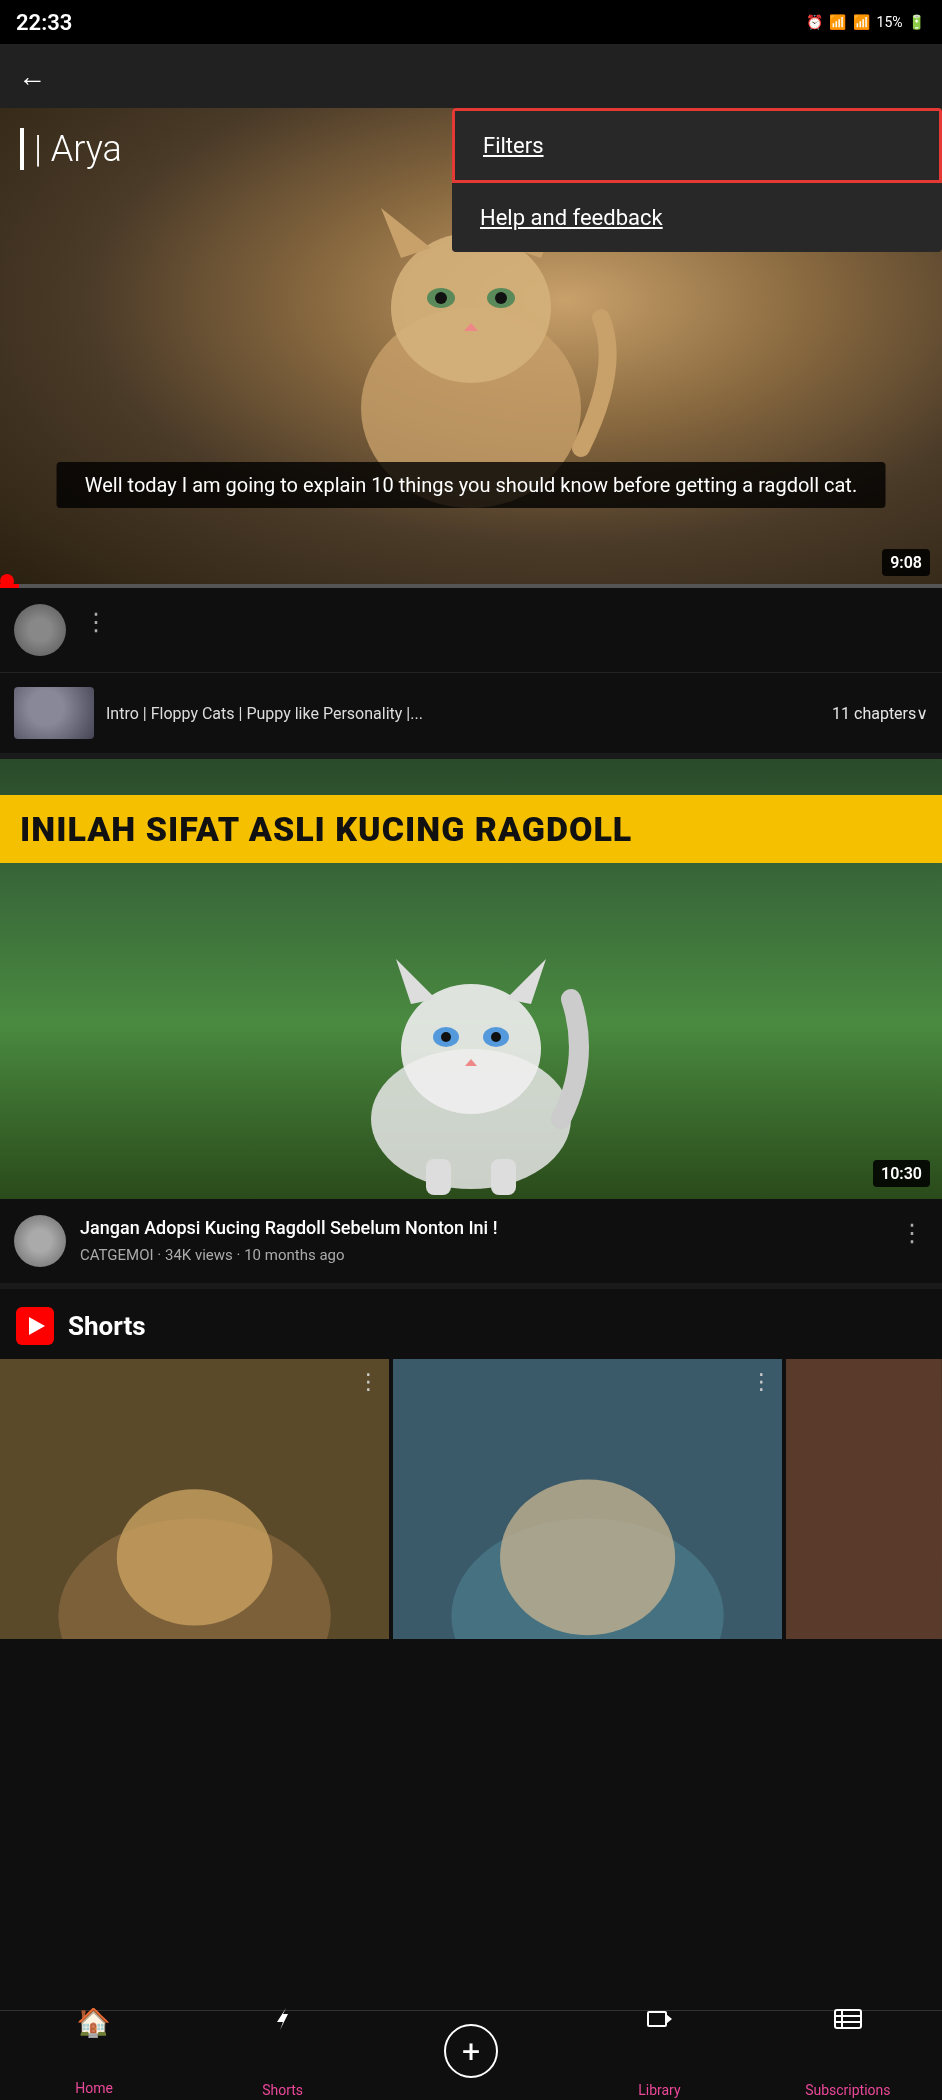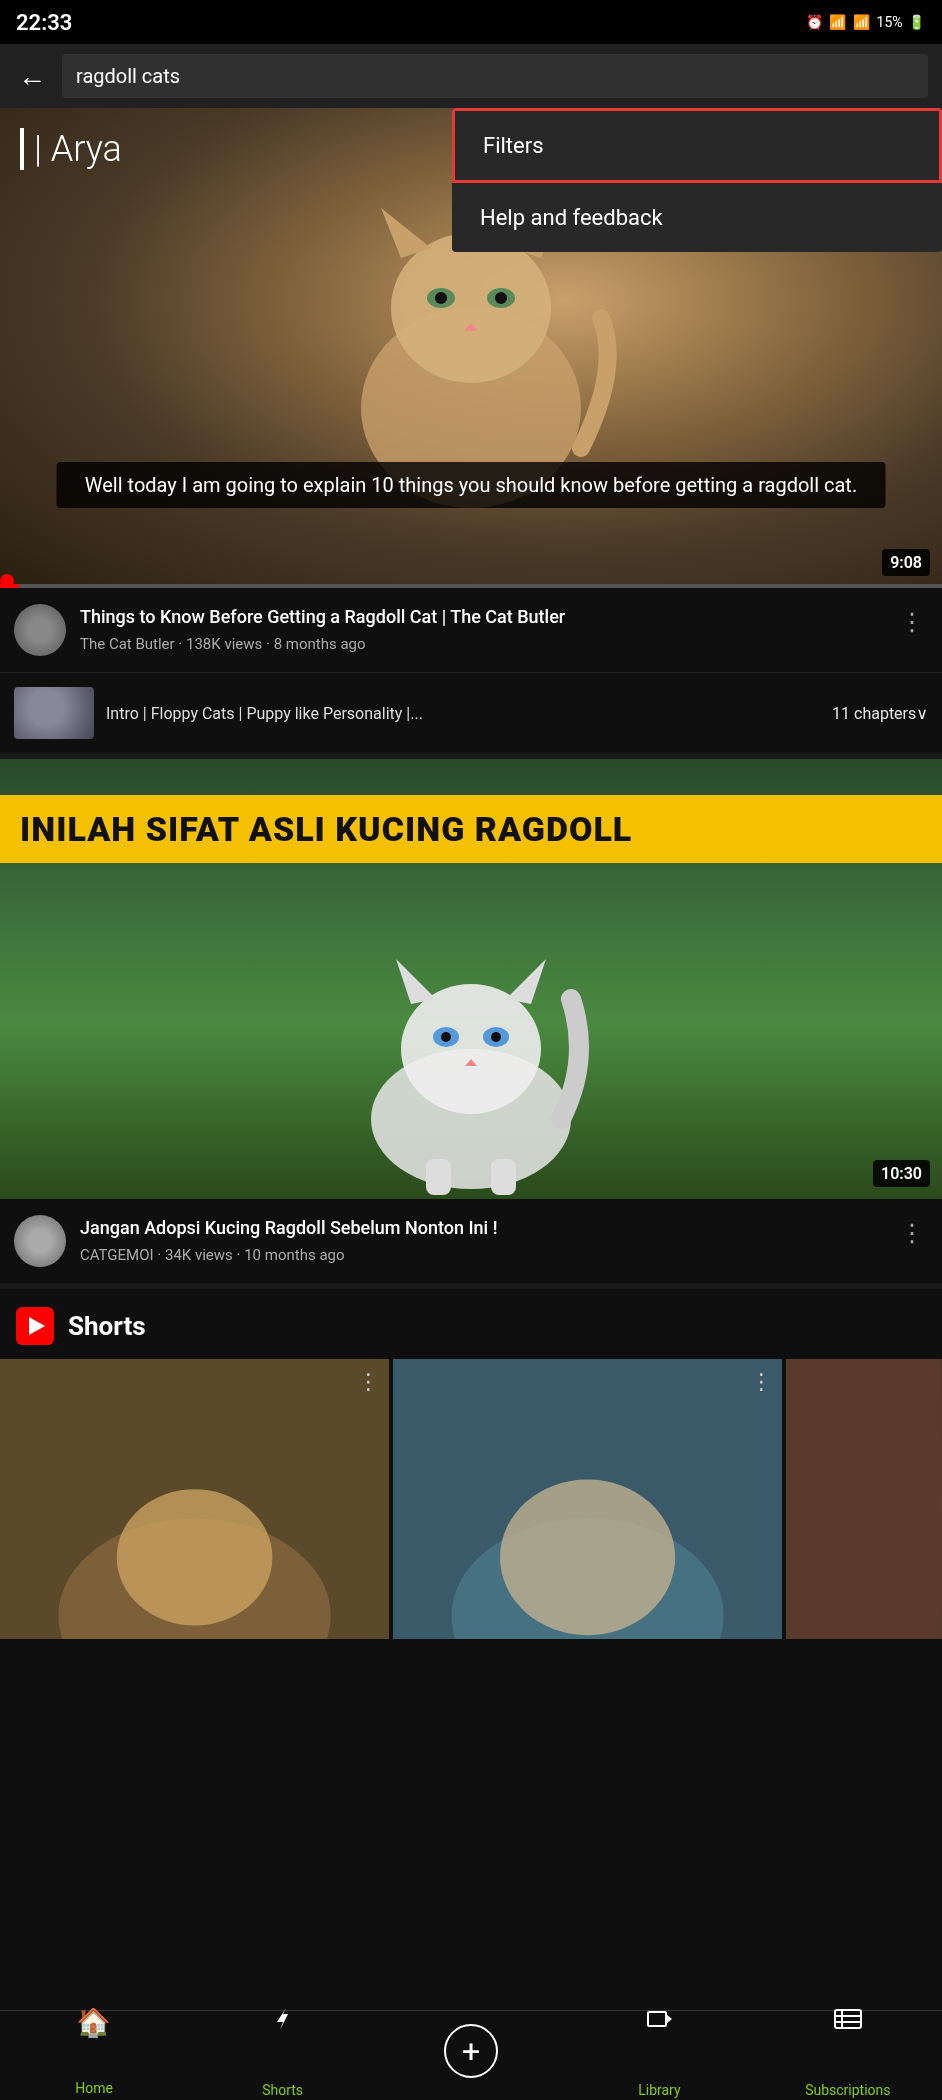--- a/index.html
+++ b/index.html
@@ -63,20 +63,21 @@
     
     .dropdown-overlay {
       position: absolute;
       top: 108px;
       right: 0;
       width: 490px;
       background: #282828;
       z-index: 100;
       border-radius: 4px;
       overflow: hidden;
+      text-decoration: underline;
     }
     .dropdown-item {
       padding: 22px 28px;
       font-size: 22px;
       color: #fff;
       cursor: pointer;
       border-bottom: 1px solid #383838;
     }
     .dropdown-item:last-child { border-bottom: none; }
     .dropdown-item-filters {
@@ -397,21 +398,21 @@
       gap: 5px;
       cursor: pointer;
       flex: 1;
     }
     .nav-icon {
       font-size: 28px;
       color: #fff;
     }
     .nav-label {
       font-size: 14px;
-      color: #84cc16;
+      color: #ec4899;
       margin-top: 36px;
     }
     .nav-add {
       width: 54px;
       height: 54px;
       border: 2px solid #fff;
       border-radius: 50%;
       display: flex;
       align-items: center;
       justify-content: center;
@@ -432,21 +433,20 @@
     <span>⏰</span>
     <span>📶</span>
     <span>📶</span>
     <span>15%</span>
     <span>🔋</span>
   </div>
 </div>
 
 <div class="search-bar">
   <div class="back-btn">←</div>
-  <div class="search-input-area">ragdoll cats</div>
 </div>
 
 <div class="dropdown-overlay">
   <div class="dropdown-item-filters">Filters</div>
   <div class="dropdown-item">Help and feedback</div>
 </div>
 
 <div class="video-hero">
   <div class="video-hero-bg">
 
@@ -474,24 +474,20 @@
   <div class="duration-badge">9:08</div>
   <div class="progress-bar">
     <div class="progress-bar-fill"></div>
   </div>
   <div class="progress-dot"></div>
 </div>
 
 <div class="video-info">
   <div class="avatar">
     <div class="avatar-inner"></div>
-  </div>
-  <div class="video-meta">
-    <div class="video-title">Things to Know Before Getting a Ragdoll Cat | The Cat Butler</div>
-    <div class="video-sub">The Cat Butler · 138K views · 8 months ago</div>
   </div>
   <div class="more-btn">⋮</div>
 </div>
 
 <div class="chapters-row">
   <div class="chapter-thumb">
     <div class="chapter-thumb-inner"></div>
   </div>
   <div class="chapter-text">Intro | Floppy Cats | Puppy like Personality |...</div>
   <div class="chapters-count">

